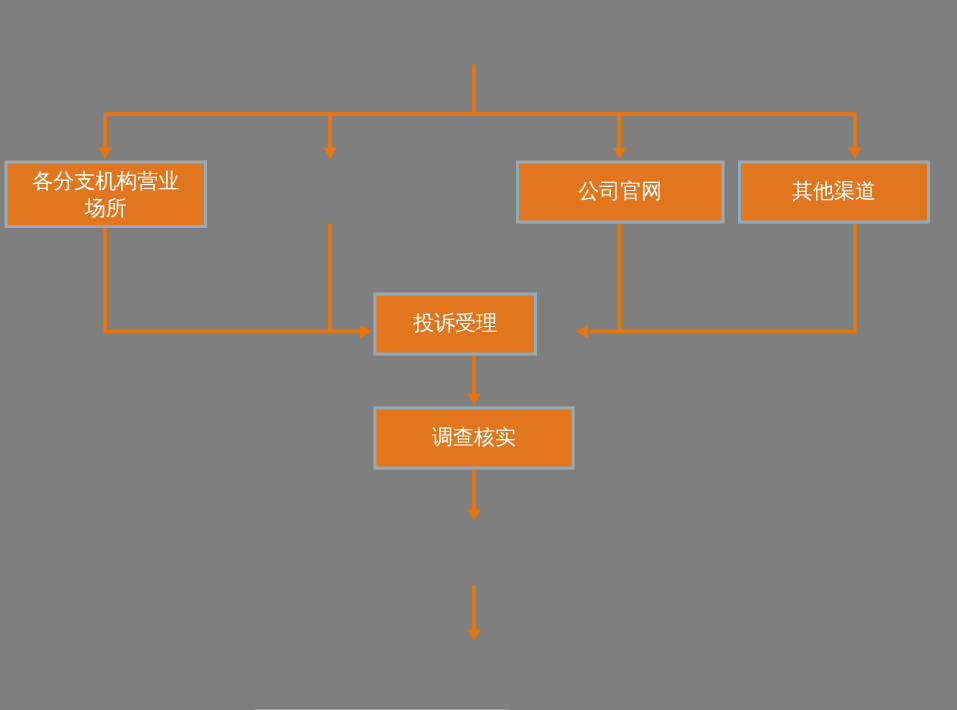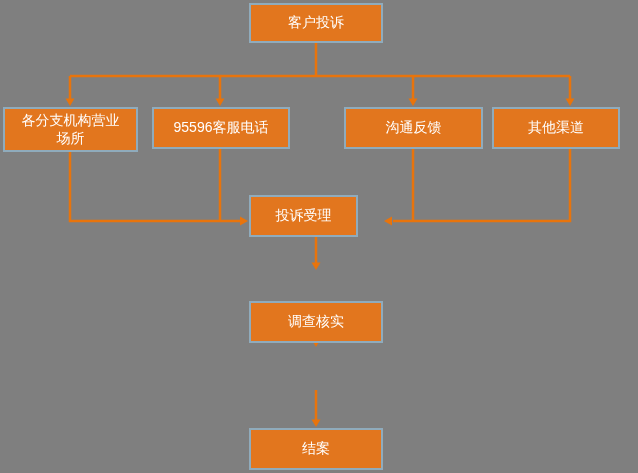--- a/index.html
+++ b/index.html
@@ -50,21 +50,21 @@
     fill:var(--connector);
     stroke:none;
   }
   
   #n-customer{left:249px;top:3px;width:134px;height:40px;}
   #n-branch{left:3px;top:107px;width:135px;height:45px;}
   #n-hotline{left:152px;top:107px;width:138px;height:42px;}
   #n-website{left:344px;top:107px;width:139px;height:42px;}
   #n-other{left:492px;top:107px;width:128px;height:42px;}
   #n-accept{left:249px;top:195px;width:109px;height:42px;}
-  #n-invest{left:249px;top:271px;width:134px;height:42px;margin-top:30px;}
+  #n-invest{left:249px;top:271px;width:134px;height:42px;}
   #n-feedback{left:249px;top:348px;width:134px;height:42px;}
   #n-close{left:249px;top:428px;width:134px;height:42px;}
 </style>
 </head>
 <body>
 
 <div class="canvas">
 
   <svg class="connectors" viewBox="0 0 638 473" xmlns="http://www.w3.org/2000/svg">
 
@@ -90,30 +90,27 @@
     <polygon points="392,216.5 392,225.5 384,221"></polygon>
 
     <path d="M316,237 L316,263"></path>
     <polygon points="311.5,262.5 320.5,262.5 316,270"></polygon>
     <path d="M316,313 L316,340"></path>
     <polygon points="311.5,339.5 320.5,339.5 316,347"></polygon>
     <path d="M316,390 L316,420"></path>
     <polygon points="311.5,419.5 320.5,419.5 316,427"></polygon>
   </svg>
 
-  <div class="node" id="n-customer">客户投诉</div>
 
   <div class="node" id="n-branch">各分支机构营业场所</div>
 
-  <div class="node" id="n-hotline">95596客服电话</div>
 
-  <div class="node" id="n-website">沟通反馈</div>
+  <div class="node" id="n-website">公司官网</div>
 
   <div class="node" id="n-other">其他渠道</div>
 
   <div class="node" id="n-accept">投诉受理</div>
 
   <div class="node" id="n-invest">调查核实</div>
 
 
-  <div class="node" id="n-close">结案</div>
 
 </div>
 
 </body></html>

